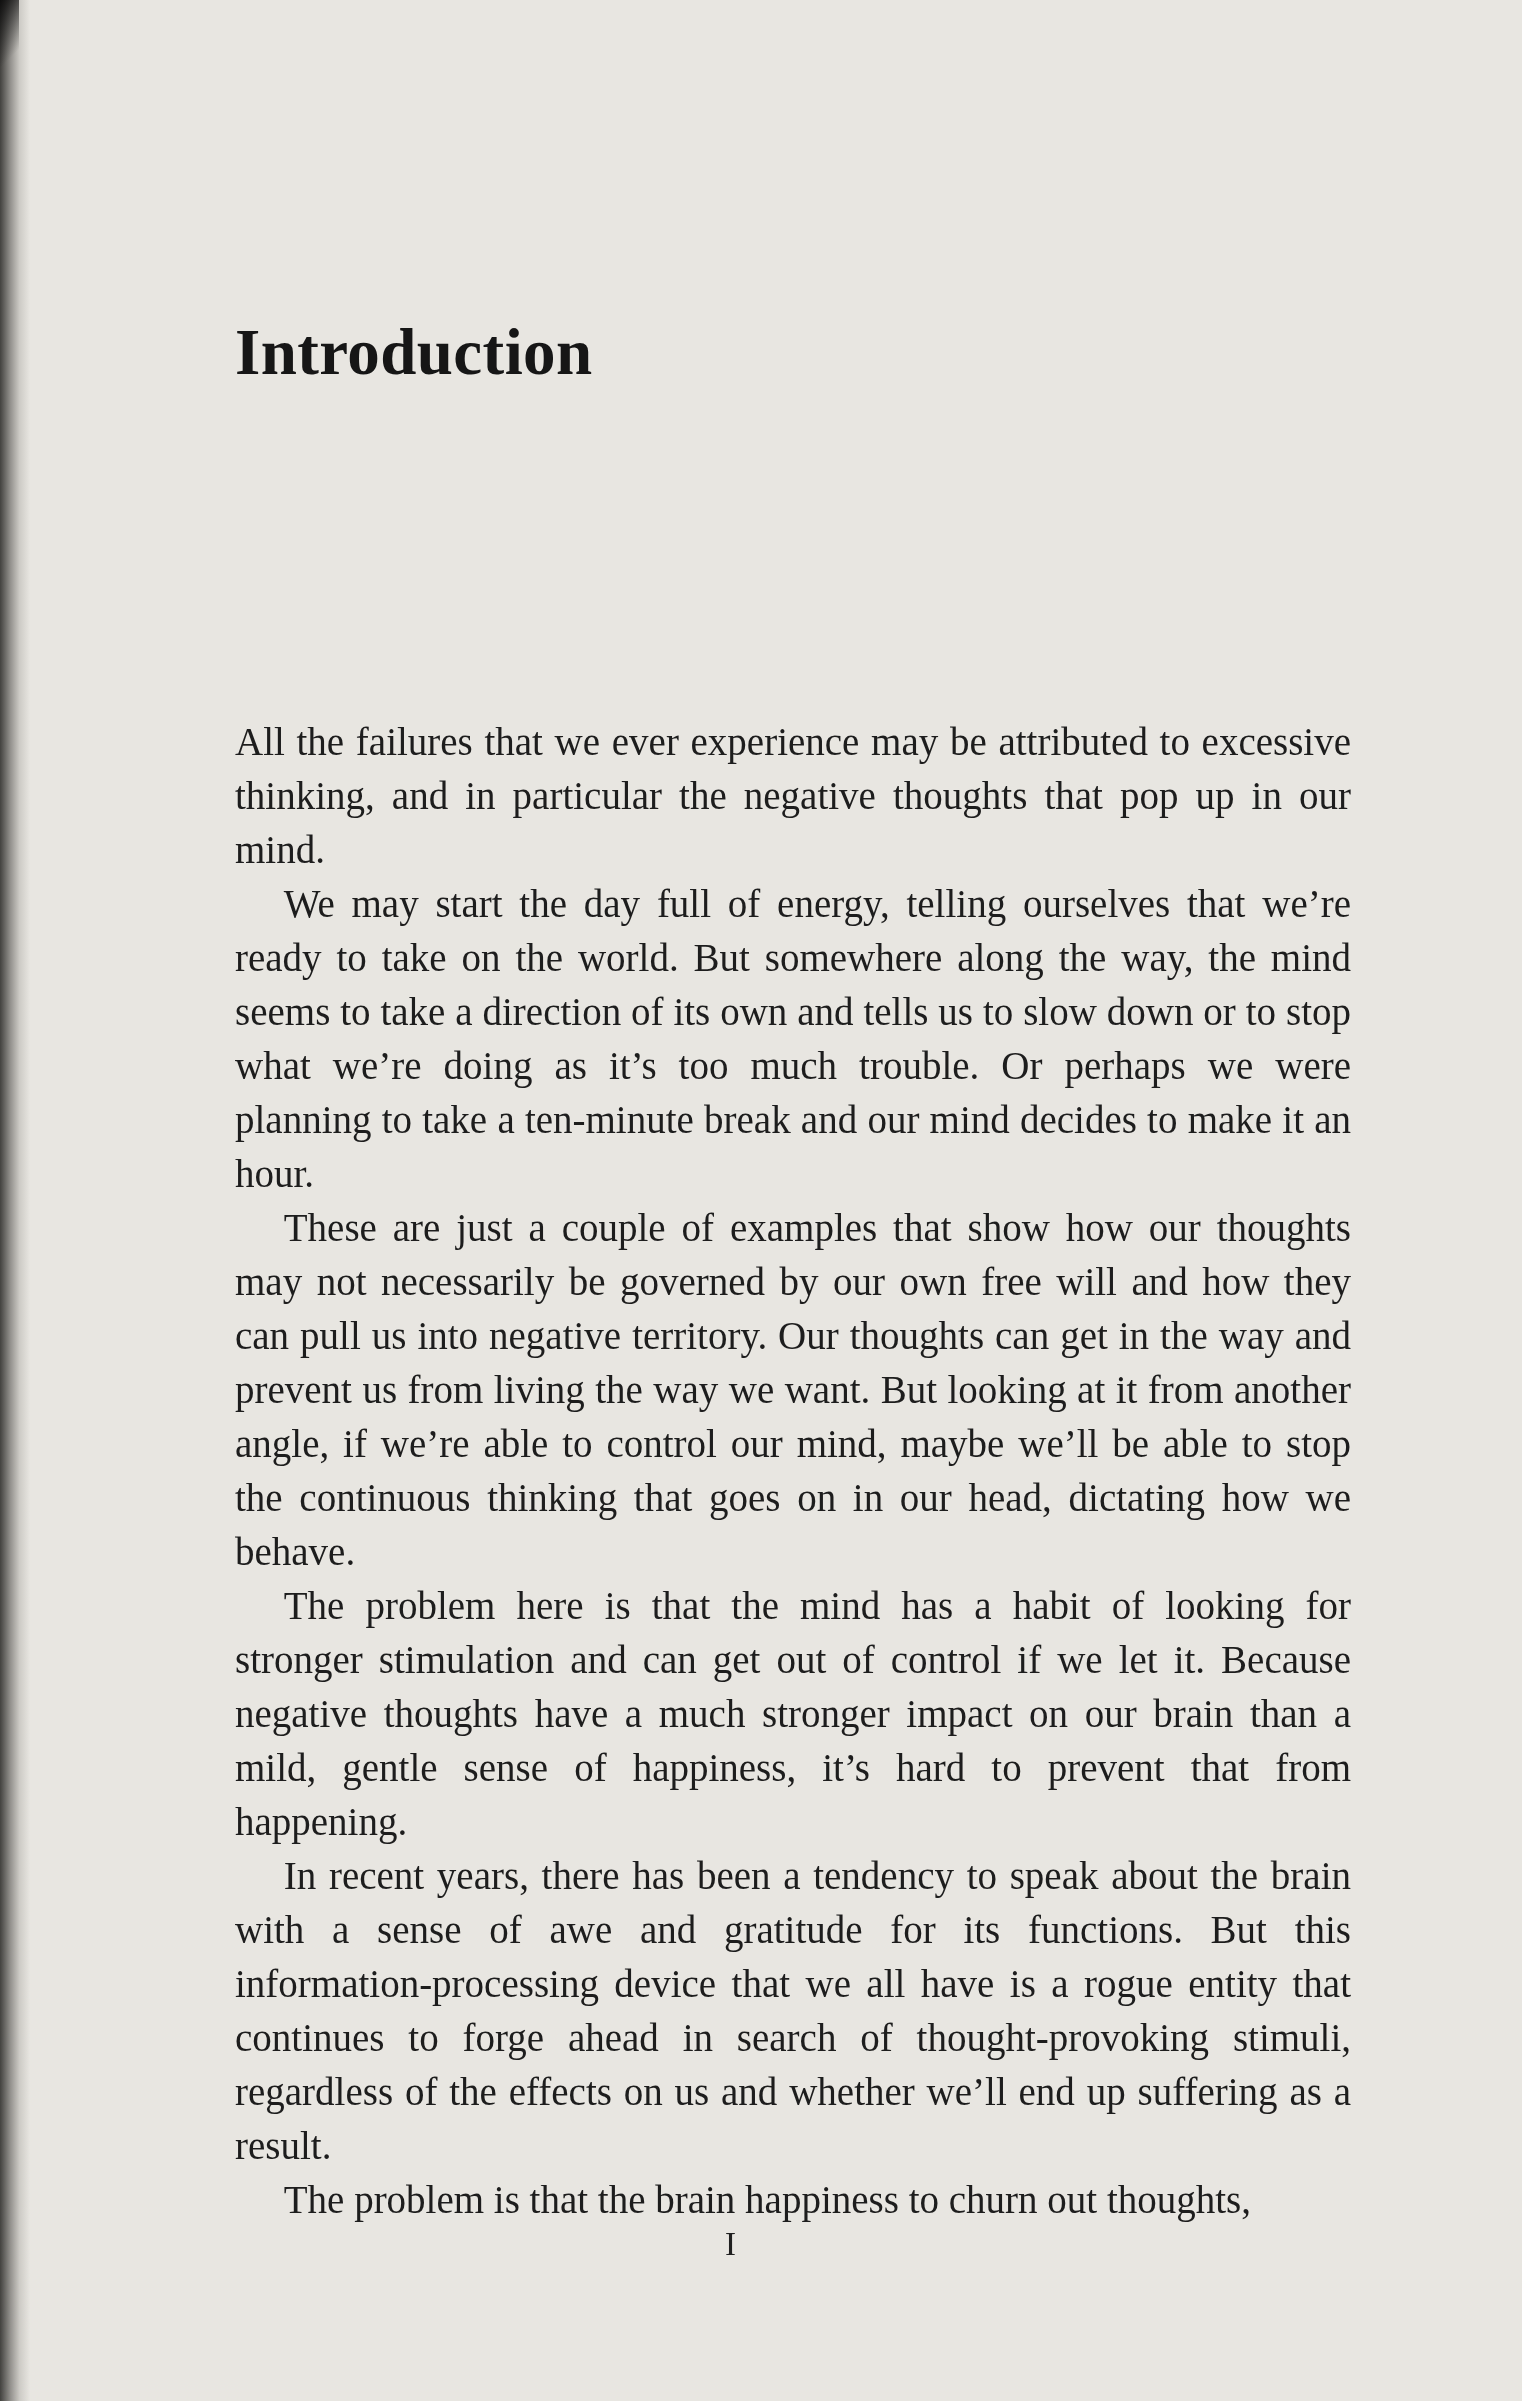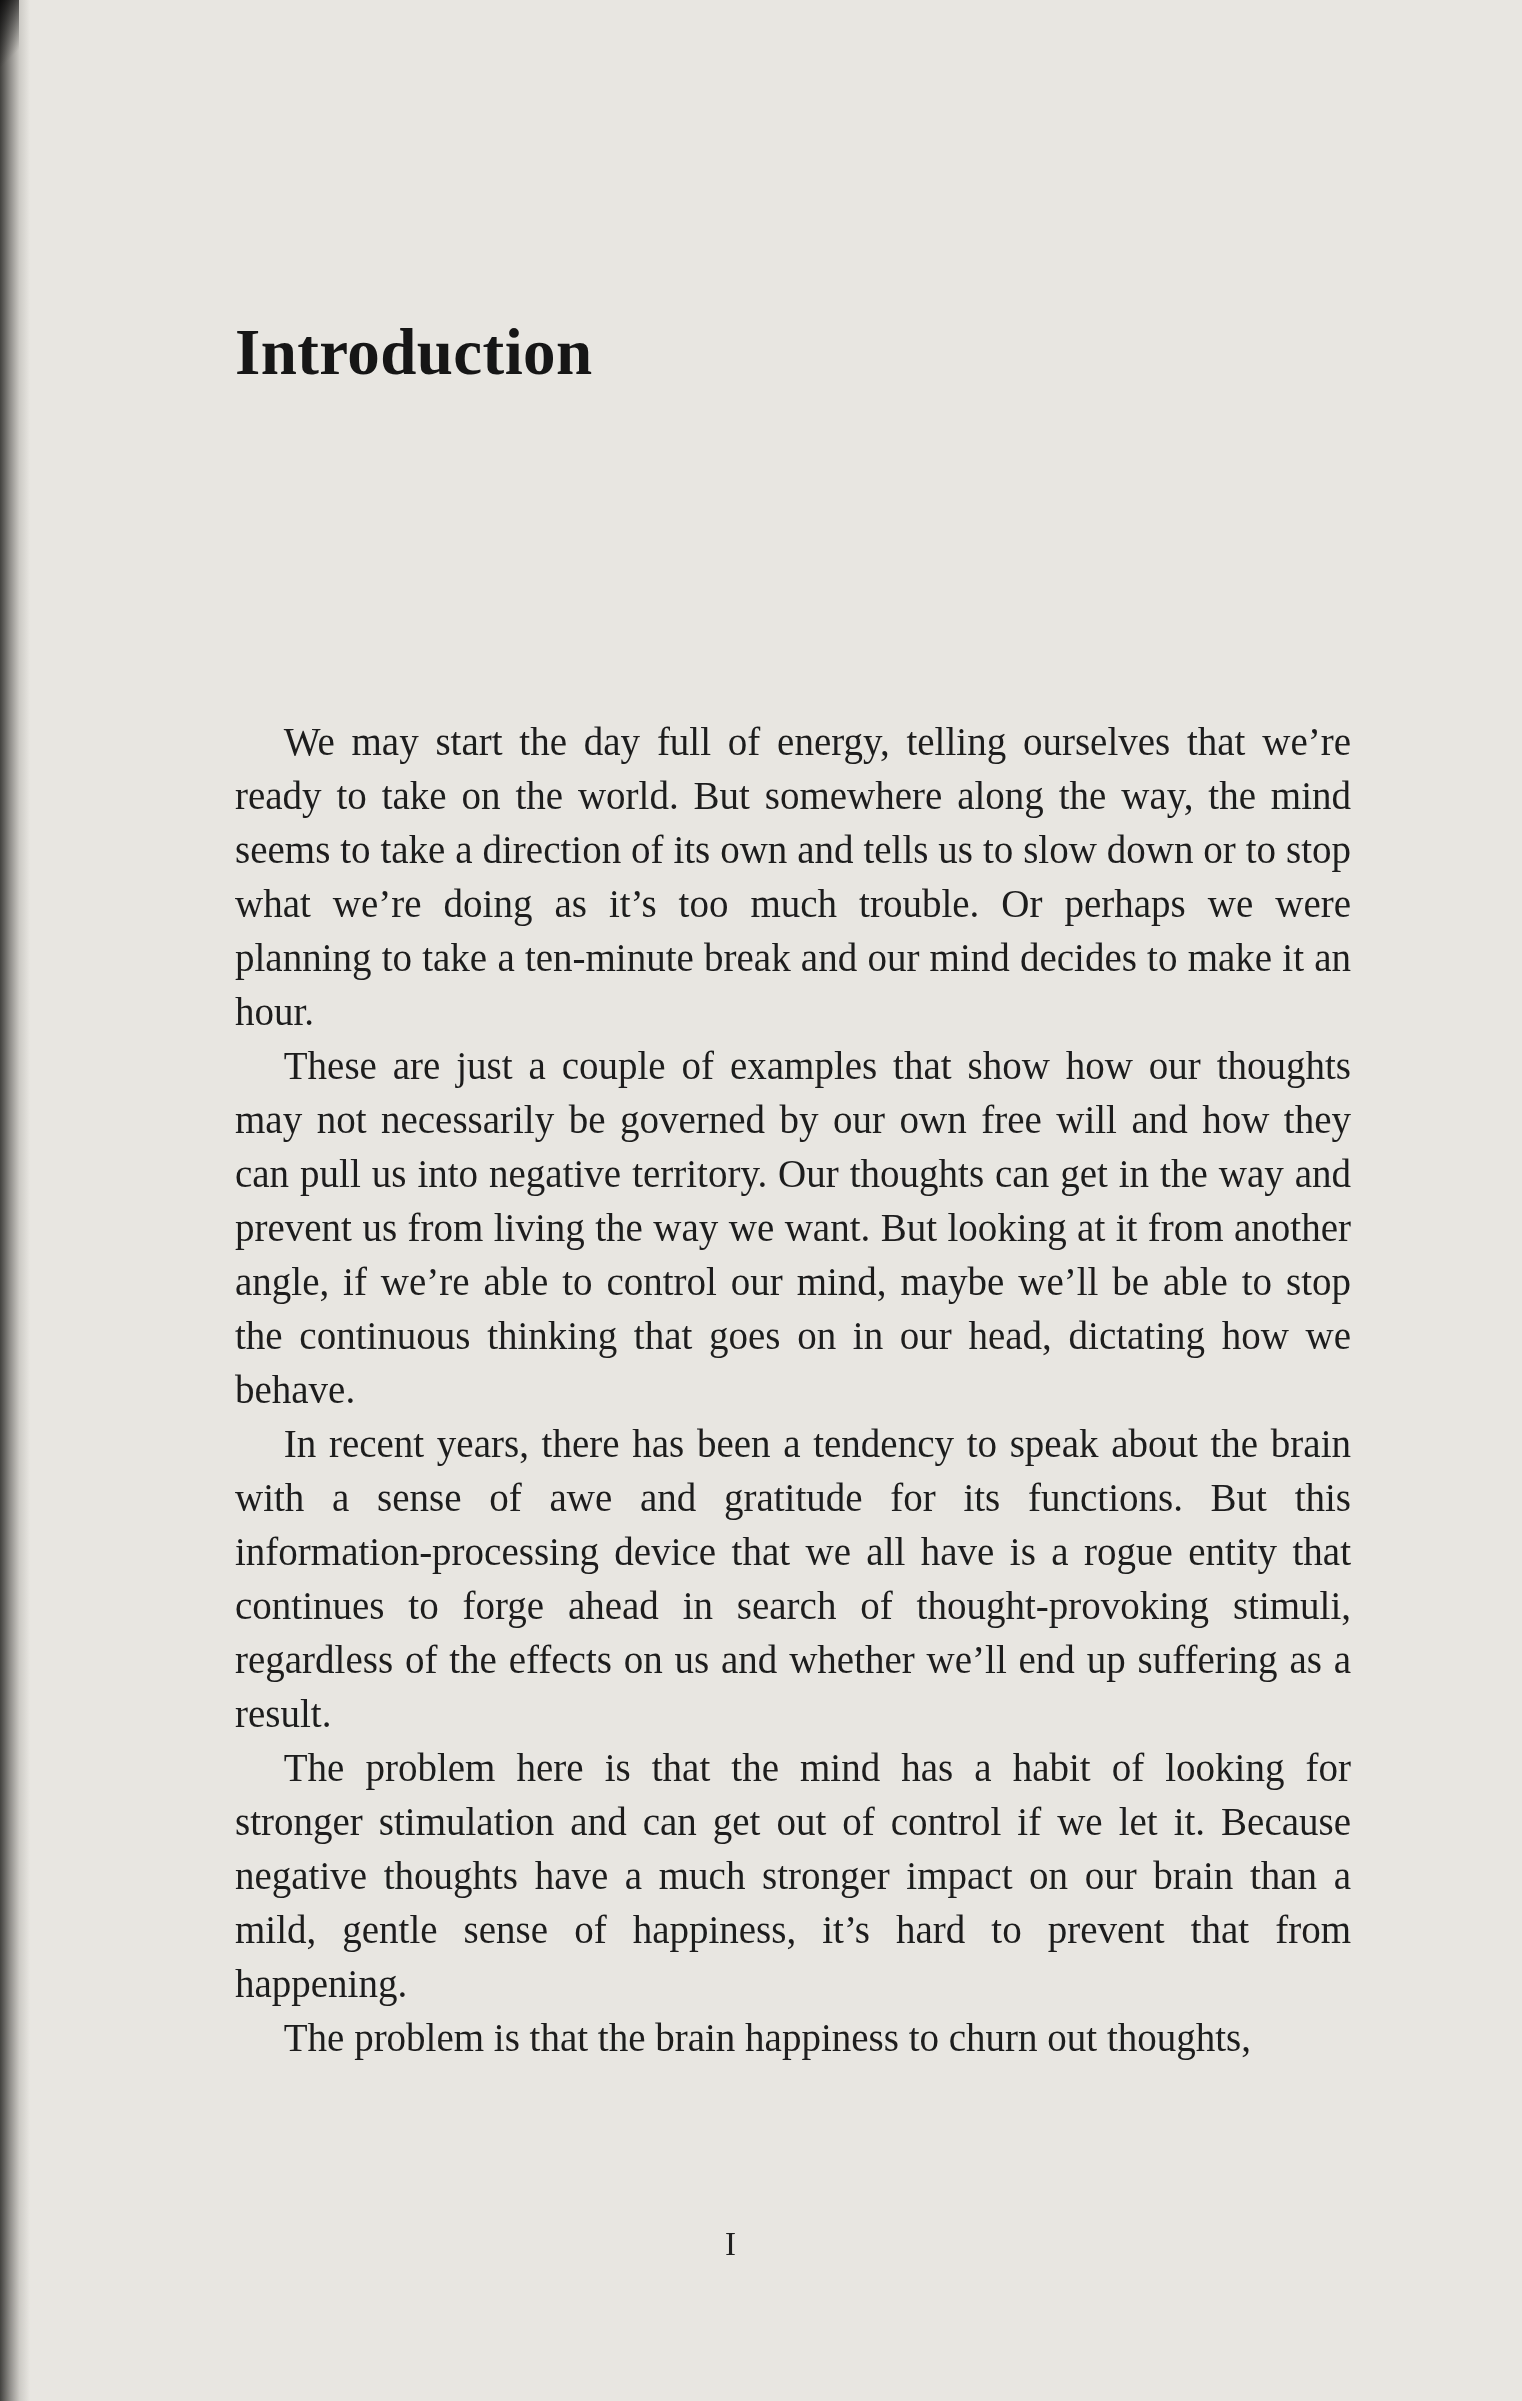--- a/index.html
+++ b/index.html
@@ -88,22 +88,23 @@
 </style>
 </head>
 <body>
 
 <div class="page">
   <div class="scan-edge"></div>
   <div class="scan-top-speck"></div>
   <div class="content">
     <h1 class="title">Introduction</h1>
     <div class="body-text">
+        <p class="para first">All the failures that we ever experience may be attributed to excessive thinking, and in particular the negative thoughts that pop up in our mind.</p>
         <p class="para">We may start the day full of energy, telling ourselves that we’re ready to take on the world. But somewhere along the way, the mind seems to take a direction of its own and tells us to slow down or to stop what we’re doing as it’s too much trouble. Or perhaps we were planning to take a ten-minute break and our mind decides to make it an hour.</p>
         <p class="para">These are just a couple of examples that show how our thoughts may not necessarily be governed by our own free will and how they can pull us into negative territory. Our thoughts can get in the way and prevent us from living the way we want. But looking at it from another angle, if we’re able to control our mind, maybe we’ll be able to stop the continuous thinking that goes on in our head, dictating how we behave.</p>
+        <p class="para">The problem here is that the mind has a habit of looking for stronger stimulation and can get out of control if we let it. Because negative thoughts have a much stronger impact on our brain than a mild, gentle sense of happiness, it’s hard to prevent that from happening.</p>
         <p class="para">In recent years, there has been a tendency to speak about the brain with a sense of awe and gratitude for its functions. But this information-processing device that we all have is a rogue entity that continues to forge ahead in search of thought-provoking stimuli, regardless of the effects on us and whether we’ll end up suffering as a result.</p>
-        <p class="para">The problem here is that the mind has a habit of looking for stronger stimulation and can get out of control if we let it. Because negative thoughts have a much stronger impact on our brain than a mild, gentle sense of happiness, it’s hard to prevent that from happening.</p>
         <p class="para">The problem is that the brain happiness to churn out thoughts,</p>
       </div>
   </div>
   <div class="folio">I</div>
 </div>
 
 
 </body></html>

